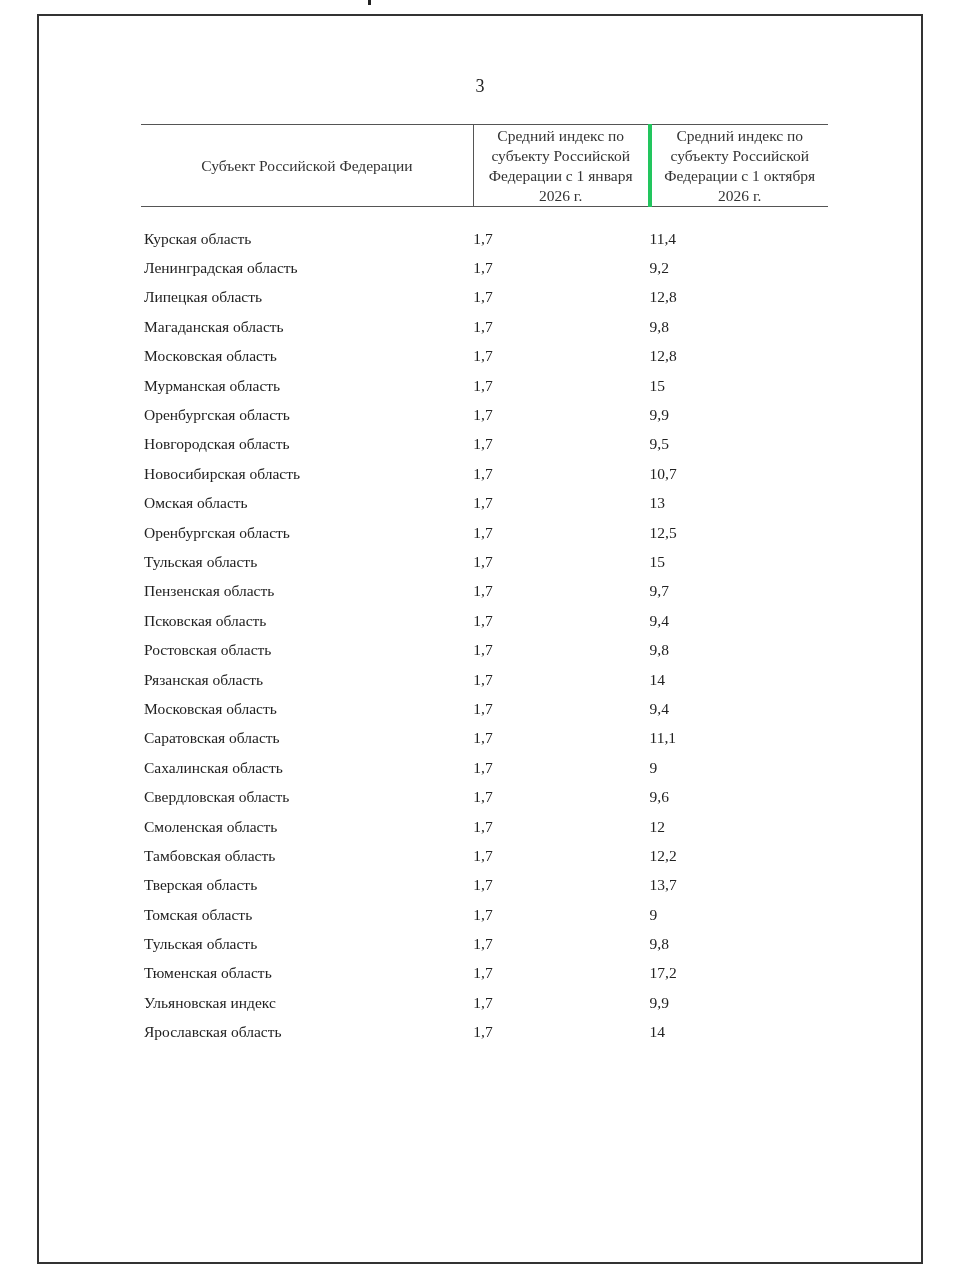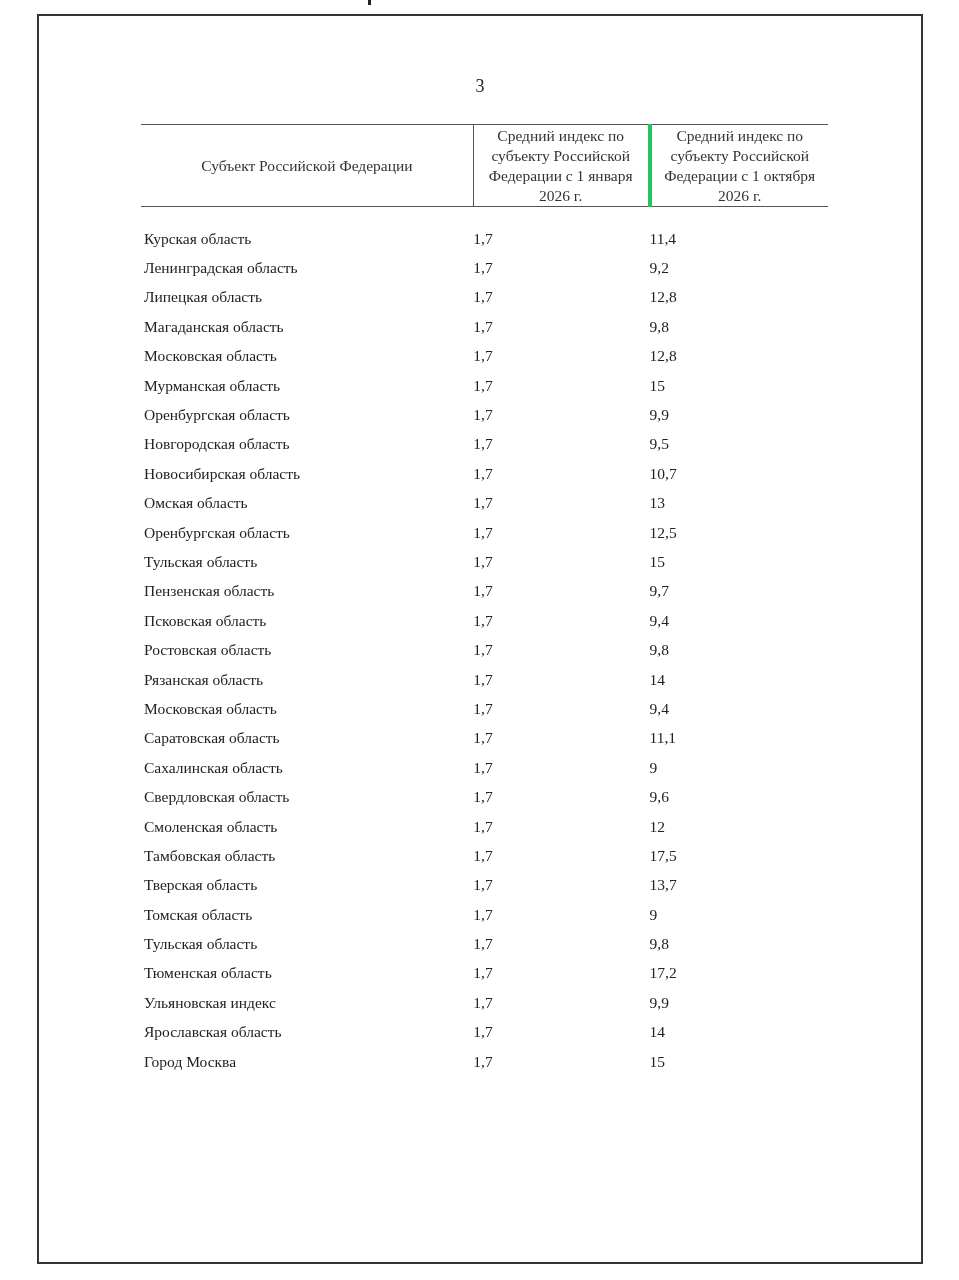--- a/index.html
+++ b/index.html
@@ -141,21 +141,21 @@
           <td class="v">9,6</td>
         </tr>
         <tr>
           <td class="name">Смоленская область</td>
           <td class="v">1,7</td>
           <td class="v">12</td>
         </tr>
         <tr>
           <td class="name">Тамбовская область</td>
           <td class="v">1,7</td>
-          <td class="v">17,5</td>
+          <td class="v">12,2</td>
         </tr>
         <tr>
           <td class="name">Тверская область</td>
           <td class="v">1,7</td>
           <td class="v">13,7</td>
         </tr>
         <tr>
           <td class="name">Томская область</td>
           <td class="v">1,7</td>
           <td class="v">9</td>
@@ -173,20 +173,15 @@
         <tr>
           <td class="name">Ульяновская индекс</td>
           <td class="v">1,7</td>
           <td class="v">9,9</td>
         </tr>
         <tr>
           <td class="name">Ярославская область</td>
           <td class="v">1,7</td>
           <td class="v">14</td>
         </tr>
-        <tr>
-          <td class="name">Город Москва</td>
-          <td class="v">1,7</td>
-          <td class="v">15</td>
-        </tr>
       </tbody>
   </table>
 </div>
 
 </body></html>

